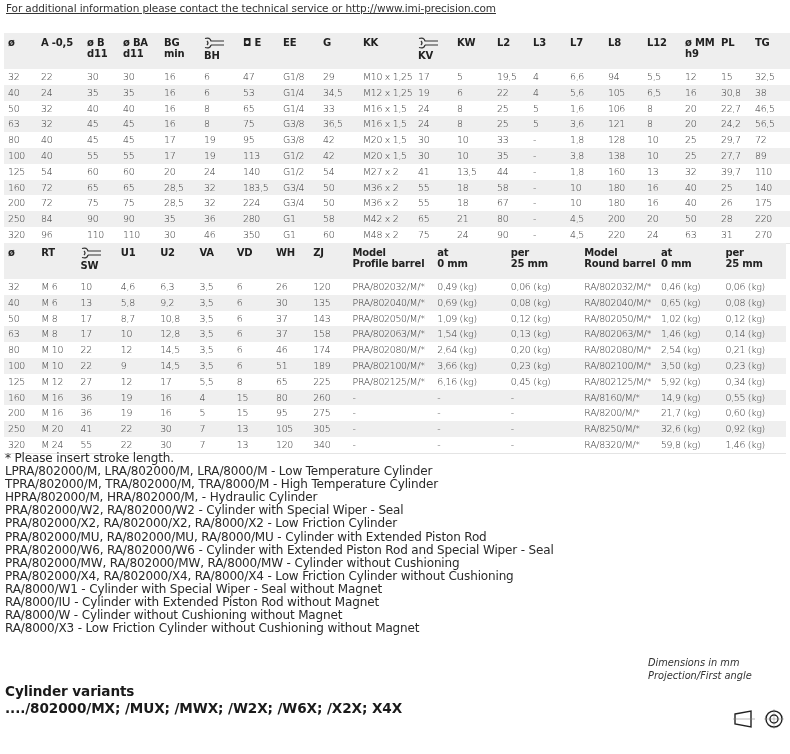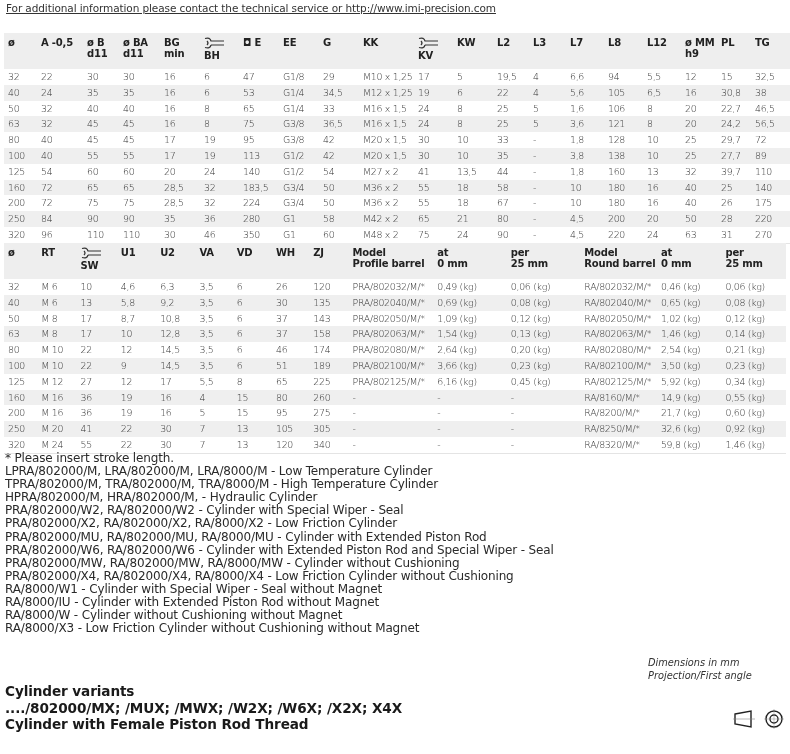--- a/index.html
+++ b/index.html
@@ -679,21 +679,20 @@
     <div>PRA/802000/X4, RA/802000/X4, RA/8000/X4 - Low Friction Cylinder without Cushioning</div>
     <div>RA/8000/W1 - Cylinder with Special Wiper - Seal without Magnet</div>
     <div>RA/8000/IU - Cylinder with Extended Piston Rod without Magnet</div>
     <div>RA/8000/W - Cylinder without Cushioning without Magnet</div>
     <div>RA/8000/X3 - Low Friction Cylinder without Cushioning without Magnet</div>
   </div>
 
 <div class="variants">
   <div>Cylinder variants</div>
   <div>..../802000/MX; /MUX; /MWX; /W2X; /W6X; /X2X; X4X</div>
-  <div>Cylinder with Female Piston Rod Thread</div>
 </div>
 
 <div class="dims">
   <div>Dimensions in mm</div>
   <div>Projection/First angle</div>
 </div>
 <svg class="proj" width="52" height="22" viewBox="0 0 52 22">
   <path d="M2 6 L18 3 L18 19 L2 16 Z" fill="none" stroke="#222" stroke-width="1.4"></path>
   <line x1="0" y1="11" x2="22" y2="11" stroke="#888" stroke-width="0.6"></line>
   <circle cx="41" cy="11" r="8" fill="none" stroke="#222" stroke-width="1.4"></circle>

